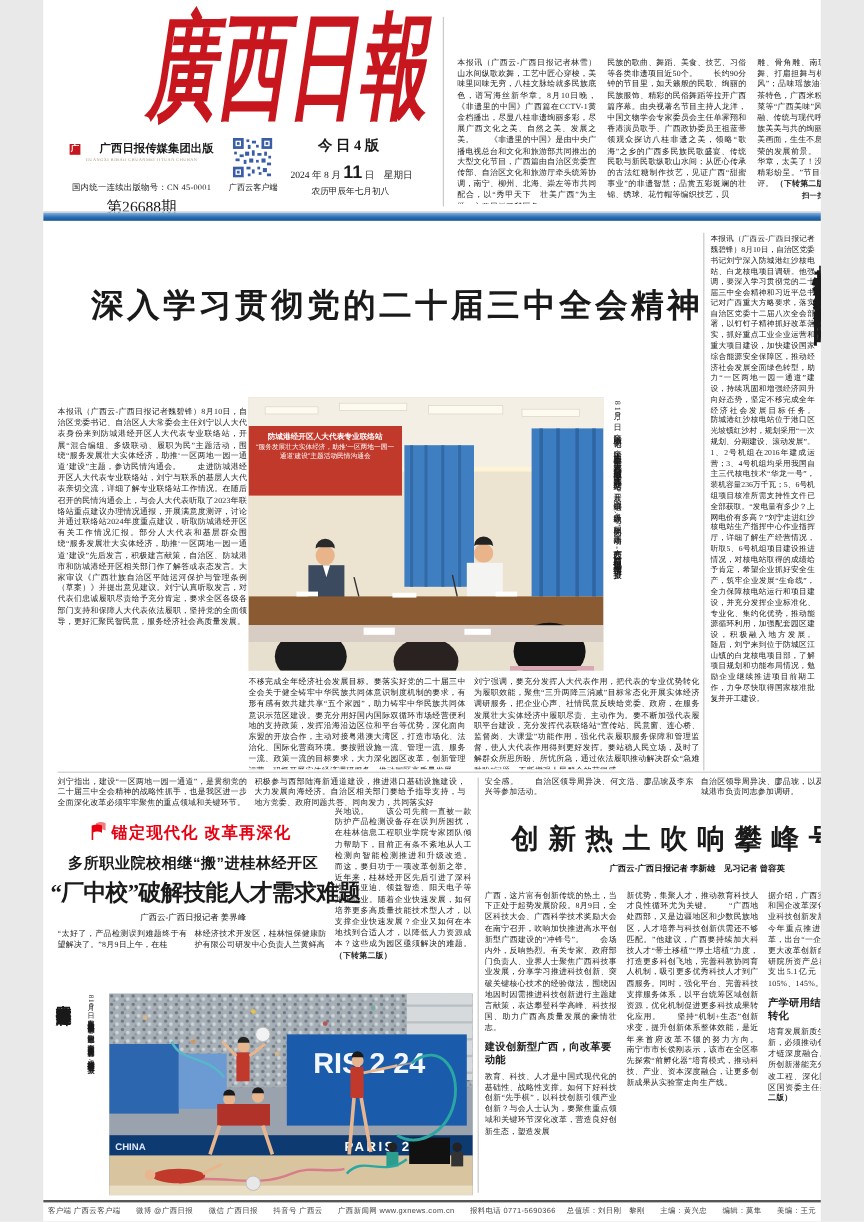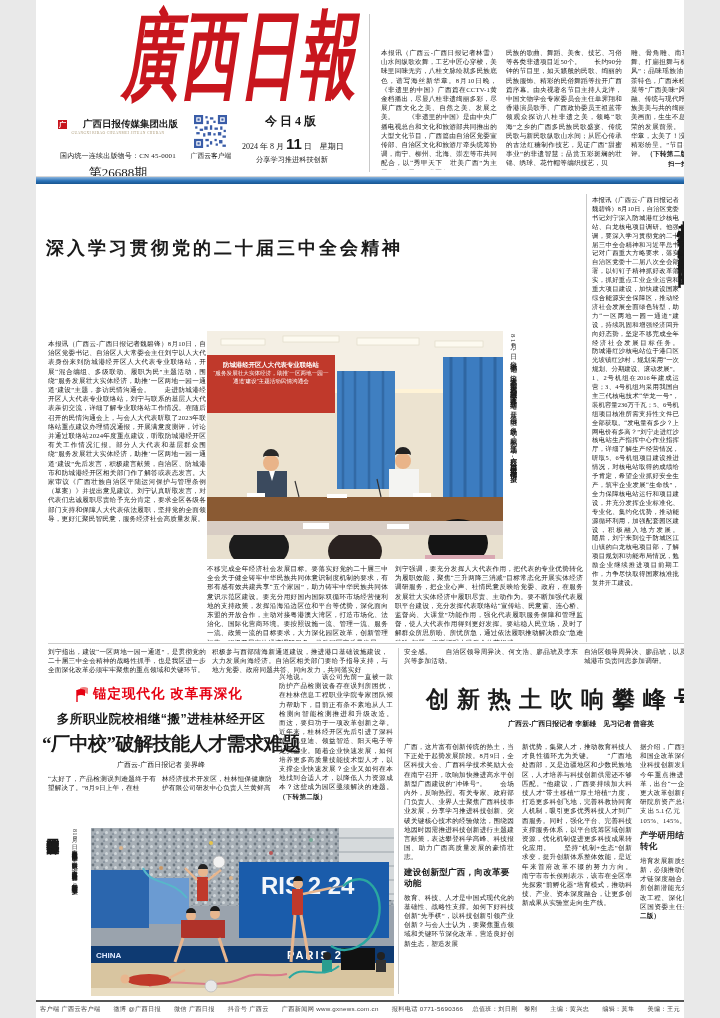--- a/index.html
+++ b/index.html
@@ -36,21 +36,21 @@
   .topcol{width:116px;height:122px;position:relative;}
   .jump{font-weight:bold;}
   .scanwrap{position:absolute;right:0;bottom:0;width:30px;height:30px;background:#fff;padding:0 0 0 2px;}
   .scancap{position:absolute;right:34px;bottom:2px;font-size:6.2px;font-weight:bold;background:#fff;padding:1px 0 0 2px;}
 
   .bluebar{left:0;top:176px;width:720px;height:7px;
            background:linear-gradient(180deg,#8db6de 0%,#2a72b8 55%,#17548f 100%);border-top:1px solid #d8d8d8;}
 
   
   .lead-kicker{left:12px;top:192px;width:536px;font-size:14.5px;font-weight:bold;line-height:19px;text-indent:3em;letter-spacing:0.5px;}
-  .lead-h1{left:10px;top:236px;width:540px;text-align:left;font-size:18px;font-weight:900;letter-spacing:3px;white-space:nowrap;}
+  .lead-h1{left:10px;top:236px;width:540px;text-align:right;font-size:27px;font-weight:900;letter-spacing:3px;white-space:nowrap;}
   .lead-h2{left:10px;top:271px;width:540px;text-align:center;font-size:24.5px;font-weight:900;letter-spacing:0.5px;white-space:nowrap;}
   .lead-c1{left:12px;top:339px;width:158px;height:300px;}
   .lead-c2{left:171px;top:564px;width:181px;height:77px;}
   .lead-c3{left:359px;top:564px;width:188px;height:77px;}
   .photo1{left:171px;top:331px;width:296px;height:228px;overflow:hidden;background:#e8e0cf;}
   .p1banner{position:absolute;left:4px;top:30px;width:120px;color:#fff;font-size:5.6px;line-height:8px;text-align:center;}
   .p1banner .b1{font-weight:bold;font-size:6.4px;}
   .photo1cap{left:470px;top:334px;width:78px;height:224px;writing-mode:vertical-lr;font-size:6.8px;line-height:15.2px;letter-spacing:0.8px;overflow:hidden;}
   .photo1cap .credit{font-weight:bold;}
   .energyline{left:550px;top:194px;height:448px;}
@@ -61,21 +61,21 @@
 
   
   .bandline{left:12px;top:643px;width:700px;}
   .frag{top:647px;height:29px;}
   .f1{left:12px;width:158px;}
   .f2{left:176px;width:176px;}
   .f3{left:368px;width:174px;}
   .f4{left:548px;width:164px;}
   .botvline{left:362px;top:648px;height:346px;}
 
-  .badge{left:40px;top:685px;display:flex;align-items:center;gap:4px;color:#e60012;font-weight:bold;font-size:13.5px;letter-spacing:1px;}
+  .badge{left:40px;top:685px;display:flex;align-items:flex-start;gap:4px;color:#e60012;font-weight:bold;font-size:13.5px;letter-spacing:1px;}
   .sch-kicker{left:12px;top:711px;width:226px;text-align:center;font-size:12.5px;font-weight:bold;letter-spacing:0.5px;}
   .sch-h{left:6px;top:731px;width:236px;text-align:center;font-size:19px;font-weight:900;letter-spacing:-0.5px;white-space:nowrap;}
   .sch-byline{left:12px;top:760px;width:226px;text-align:center;font-size:7px;}
   .sch-cb{left:12px;top:774px;width:108px;height:46px;}
   .sch-cc{left:126px;top:774px;width:110px;height:46px;}
   .sch-ca{left:243px;top:672px;width:114px;height:148px;}
 
   .gym-vtitle{left:8px;top:828px;height:170px;writing-mode:vertical-rl;font-size:12.8px;font-weight:900;letter-spacing:0.3px;}
   .gym-cap{left:33px;top:829px;width:21px;height:166px;writing-mode:vertical-lr;font-size:5.9px;line-height:9.8px;letter-spacing:0.3px;overflow:hidden;}
   .gym-cap .credit{font-weight:bold;}
@@ -151,21 +151,21 @@
   </svg>
   <div class="abs qr1cap">广西云客户端</div>
 
   <div class="abs datebox">
     <div class="edition">今日4版</div>
     <div class="dateline">
       <span>2024 年 8 月</span>
       <b>11</b>
       <span>日　星期日</span>
     </div>
-    <div class="lunar">分享学习推进科技创新</div>
+    <div class="lunar">农历甲辰年七月初八</div>
   </div>
 
   <div class="abs vline headvline"></div>
 
   <div class="abs topcols">
     <div class="topcol bodytxt just">本报讯（广西云-广西日报记者林雪）山水间纵歌欢舞，工艺中匠心穿梭，美味里回味无穷，八桂文脉绘就多民族底色，谱写海丝新华章。8月10日晚，《非遗里的中国》广西篇在CCTV-1黄金档播出，尽显八桂非遗绚丽多彩，尽展广西文化之美、自然之美、发展之美。　　《非遗里的中国》是由中央广播电视总台和文化和旅游部共同推出的大型文化节目，广西篇由自治区党委宣传部、自治区文化和旅游厅牵头统筹协调，南宁、柳州、北海、崇左等市共同配合，以“秀甲天下　壮美广西”为主题，主要展示了我区各</div>
     <div class="topcol bodytxt just">民族的歌曲、舞蹈、美食、技艺、习俗等各类非遗项目近50个。　　长约90分钟的节目里，如天籁般的民歌、绚丽的民族服饰、精彩的民俗舞蹈等拉开广西篇序幕。由央视著名节目主持人龙洋，中国文物学会专家委员会主任单霁翔和香港演员歌手、广西政协委员王祖蓝带领观众探访八桂非遗之美，领略“歌海”之乡的广西多民族民歌盛宴、传统民歌与新民歌纵歌山水间；从匠心传承的古法红糖制作技艺，见证广西“甜蜜事业”的非遗智慧；品赏五彩斑斓的壮锦、绣球、花竹帽等编织技艺，贝</div>
     <div class="topcol bodytxt just">
       <span>雕、骨角雕、南珠等精湛工艺，铜鼓舞、打扁担舞与机甲艺术的“炫酷民族风”；品味瑶族油茶、六堡茶等非遗之茶特色，广西米粉、酸嘢、龟苓膏、桂菜等“广西美味”风采……山水与民族共融、传统与现代呼应，展现出我区各民族美美与共的绚丽风貌和交流交融的和美画面，生生不息的文化传承和欣欣向荣的发展前景。　　“五彩八桂、壮美华章，太美了！没有想到广西非遗这般精彩纷呈。”节目播出引发观众广泛好评。</span>
       <span class="jump">（下转第二版）</span>

